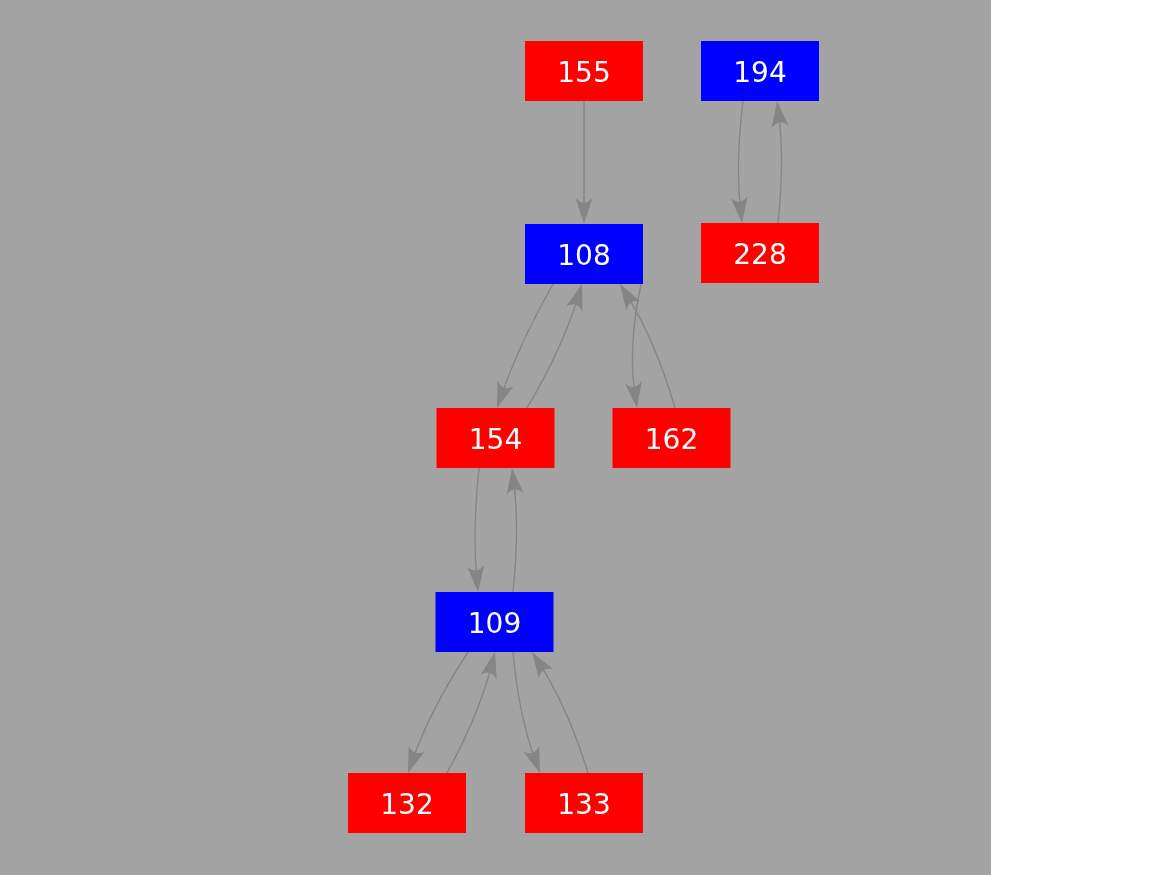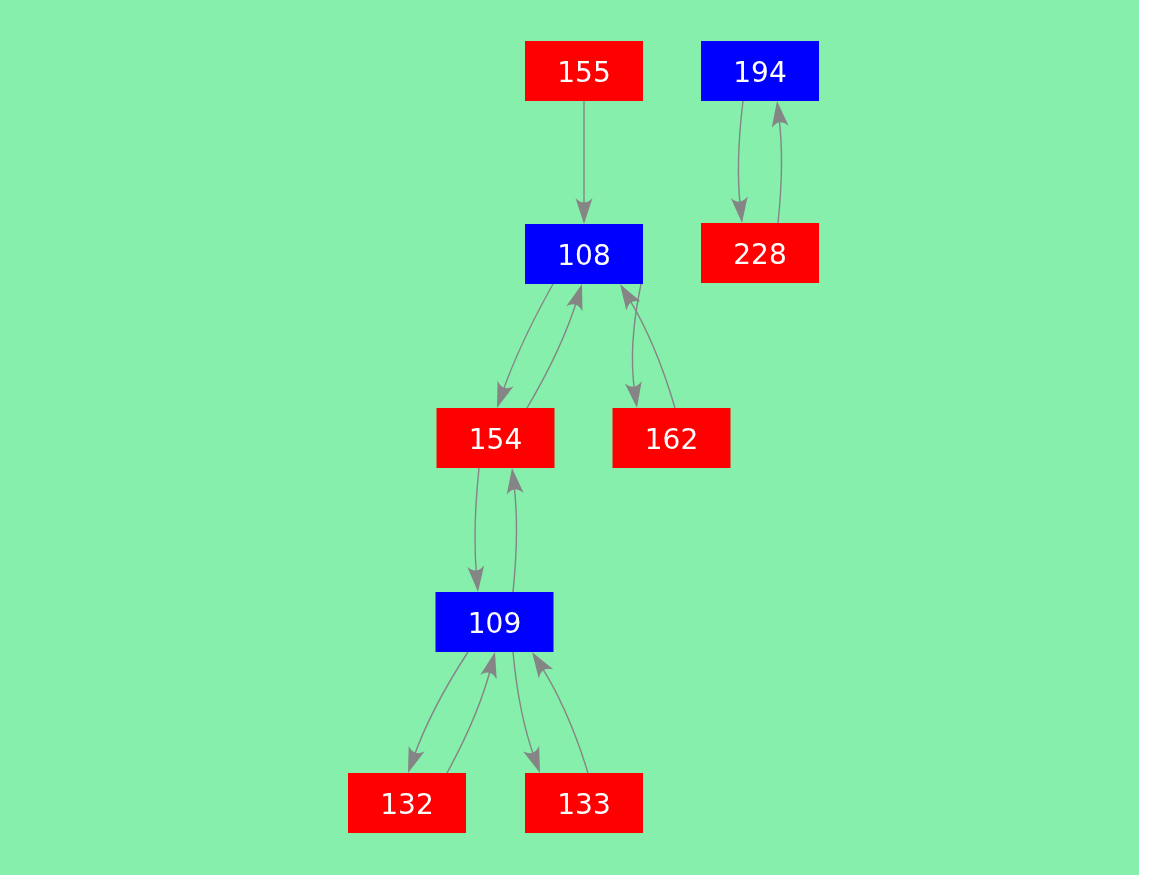--- a/index.html
+++ b/index.html
@@ -3,23 +3,23 @@
 <meta charset="utf-8">
 <style>
   html, body {
     margin: 0;
     padding: 0;
     background: #ffffff;
     font-family: "DejaVu Sans", sans-serif;
   }
   .canvas {
     position: relative;
-    width: 1139px;
+    width: 991px;
     height: 875px;
-    background: #86efac;
+    background: #a3a3a3;
     overflow: hidden;
     text-align: center;
   }
   svg { position: absolute; left: 0; top: 0; }
   .edge-path { fill: none; }
   .node-label {
     text-anchor: middle;
     dominant-baseline: central;
   }
 </style>

